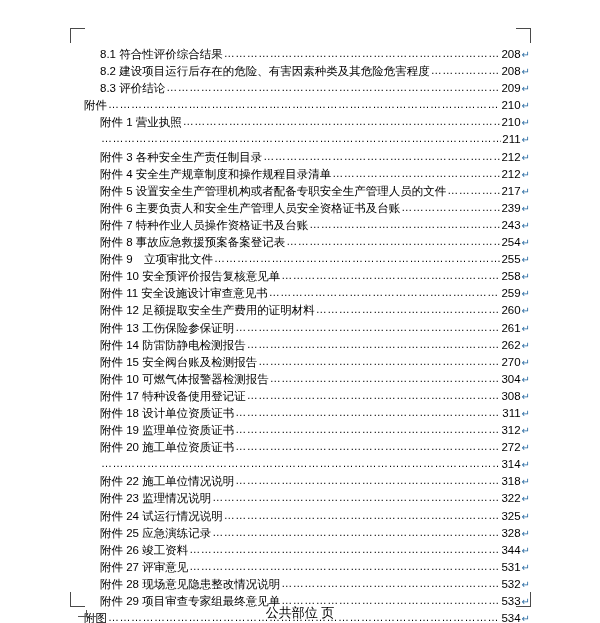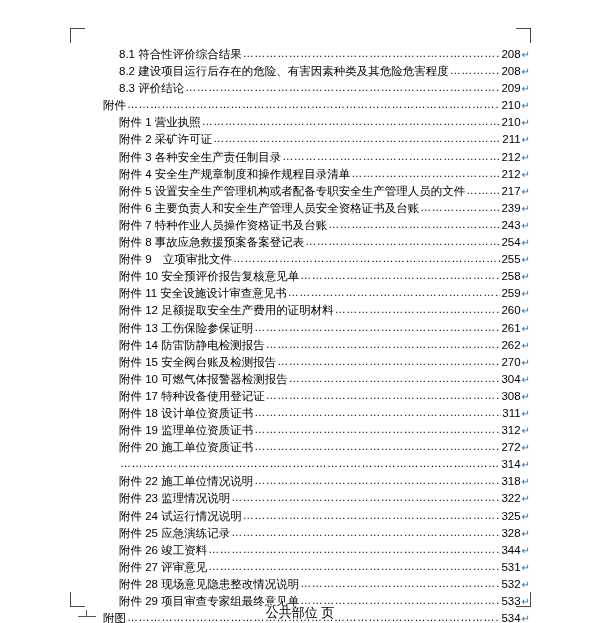--- a/index.html
+++ b/index.html
@@ -40,21 +40,20 @@
   }
 
   .toc-line {
     display: flex;
     align-items: baseline;
     font-size: 11.5px;
     line-height: 16.1px;
     color: #000000;
     white-space: nowrap;
     font-family: "Liberation Sans", sans-serif;
-    margin-left: 19px;
   }
   .toc-line .lbl {
     flex: 0 0 auto;
     letter-spacing: 0px;
   }
   .toc-line .dots {
     flex: 1 1 auto;
     overflow: hidden;
     margin: 0 1px;
     font-size: 11px;
@@ -141,21 +140,20 @@
         <span class="pg">210</span>
         <span class="pilcrow">↵</span>
       </div>
       <div class="toc-line lvl-item">
         <span class="lbl">附件 1  营业执照</span>
         <span class="dots">………………………………………………………………………………………………………………………………</span>
         <span class="pg">210</span>
         <span class="pilcrow">↵</span>
       </div>
       <div class="toc-line lvl-item">
-        <span class="lbl">附件 2  采矿许可证</span>
         <span class="dots">………………………………………………………………………………………………………………………………</span>
         <span class="pg">211</span>
         <span class="pilcrow">↵</span>
       </div>
       <div class="toc-line lvl-item">
         <span class="lbl">附件 3  各种安全生产责任制目录</span>
         <span class="dots">………………………………………………………………………………………………………………………………</span>
         <span class="pg">212</span>
         <span class="pilcrow">↵</span>
       </div>

